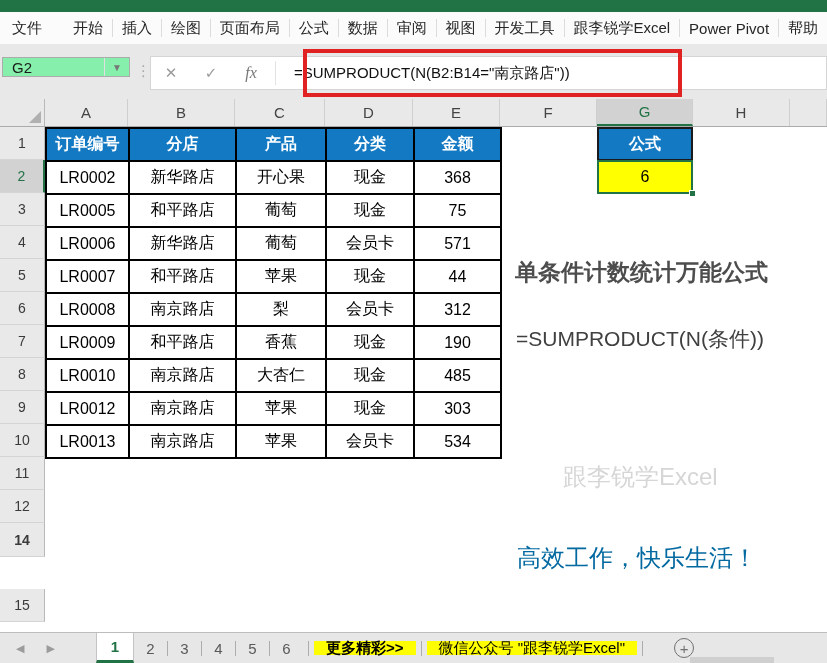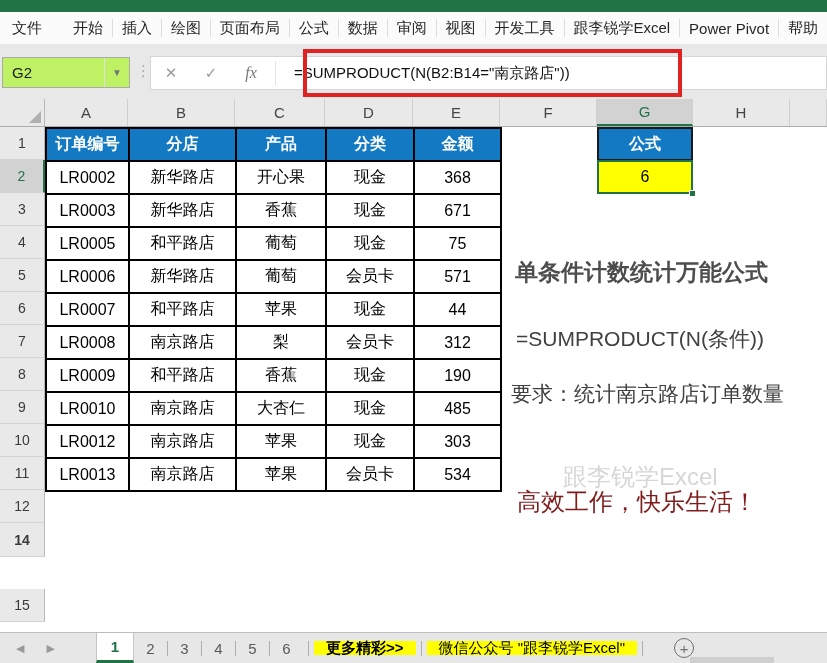--- a/index.html
+++ b/index.html
@@ -15,22 +15,22 @@
 
   
   .menubar{position:absolute;left:0;top:12px;width:827px;height:32px;background:#FBFBFB;
     display:flex;align-items:center;font-size:15px;color:var(--ink);}
   .menu-item{padding:0 9px;white-space:nowrap;cursor:default;}
   .menu-item:first-child{padding:0 14px 0 12px;margin-right:8px;}
   .menu-div{width:1px;height:18px;background:#DCDCDC;}
 
   
   .fbar{position:absolute;left:0;top:44px;width:827px;height:55px;background:var(--chrome);}
-  .namebox{position:absolute;left:2px;top:13px;width:128px;height:31px;background:#bef264;
-    border:1px solid #ABABAB;display:flex;align-items:center;font-size:15px;color:#1a1a1a;}
+  .namebox{position:absolute;left:2px;top:13px;width:128px;height:20px;background:#86efac;
+    border:1px solid #ABABAB;display:flex;align-items:flex-end;font-size:15px;color:#1a1a1a;}
   .namebox .nb-text{padding-left:9px;flex:1;}
   .namebox .nb-caret{color:#777;font-size:10px;padding-right:7px;border-left:1px solid #E0E0E0;
     height:100%;display:flex;align-items:center;padding-left:7px;}
   .dots{position:absolute;left:136px;top:18px;color:#ABABAB;font-size:15px;letter-spacing:-2px;}
   .fxzone{position:absolute;left:150px;top:12px;width:677px;height:34px;background:#fff;
     border:1px solid #D5D5D5;display:flex;align-items:center;}
   .fx-btn{width:40px;text-align:center;color:#9A9A9A;font-size:15px;}
   .fx-btn.fx{font-style:italic;font-family:"Liberation Serif",serif;color:#777;font-size:16px;}
   .fxzone .zone-div{width:1px;height:24px;background:#E3E3E3;margin:0 4px;}
   .formula-text{font-size:15px;color:#111;padding-left:14px;white-space:nowrap;}
@@ -67,21 +67,21 @@
     border:2px solid var(--green);color:#000;font-size:16px;
     display:flex;align-items:center;justify-content:center;}
   .g2 .handle{position:absolute;right:-5px;bottom:-5px;width:7px;height:7px;
     background:var(--green);border:1px solid #fff;}
 
   
   .anno-title{position:absolute;left:515px;top:257px;font-size:23px;font-weight:bold;color:#4D4D4D;white-space:nowrap;}
   .anno-formula{position:absolute;left:516px;top:325px;font-size:21px;color:#404040;white-space:nowrap;}
   .anno-req{position:absolute;left:511px;top:380px;font-size:21px;color:#404040;white-space:nowrap;}
   .wm1{position:absolute;left:563px;top:461px;font-size:24px;color:#D6D6D6;white-space:nowrap;}
-  .wm2{position:absolute;left:517px;top:486px;font-size:24px;color:#7f1d1d;white-space:nowrap;}
+  .wm2{position:absolute;left:517px;top:542px;font-size:24px;color:#0369a1;white-space:nowrap;}
 
   
   .tabbar{position:absolute;left:0;top:632px;width:827px;height:31px;background:#E7E7E7;
     border-top:1px solid #BDBDBD;display:flex;align-items:stretch;font-size:15px;color:#595959;}
   .nav{display:flex;align-items:center;gap:22px;padding:0 14px 0 16px;color:#9B9B9B;font-size:11px;width:96px;}
   .stab{display:flex;align-items:center;justify-content:center;width:33px;cursor:default;}
   .stab.active{width:38px;background:#fff;color:var(--green);font-weight:bold;
     border-left:1px solid #C4C4C4;border-right:1px solid #C4C4C4;border-bottom:3px solid var(--green);}
   .tab-div{width:1px;height:15px;background:#ADADAD;align-self:center;}
   .ytab{display:flex;align-items:center;background:var(--yellow);padding:0 12px;color:#000;
@@ -195,27 +195,20 @@
       </thead>
     <tbody>
         <tr>
           <td>LR0002</td>
           <td>新华路店</td>
           <td>开心果</td>
           <td>现金</td>
           <td>368</td>
         </tr>
         <tr>
-          <td>LR0003</td>
-          <td>新华路店</td>
-          <td>香蕉</td>
-          <td>现金</td>
-          <td>671</td>
-        </tr>
-        <tr>
           <td>LR0005</td>
           <td>和平路店</td>
           <td>葡萄</td>
           <td>现金</td>
           <td>75</td>
         </tr>
         <tr>
           <td>LR0006</td>
           <td>新华路店</td>
           <td>葡萄</td>
@@ -268,21 +261,20 @@
   </table>
 
   <div class="g1">公式</div>
   <div class="g2">
     <span>6</span>
     <span class="handle"></span>
   </div>
 
   <div class="anno-title">单条件计数统计万能公式</div>
   <div class="anno-formula">=SUMPRODUCT(N(条件))</div>
-  <div class="anno-req">要求：统计南京路店订单数量</div>
   <div class="wm1">跟李锐学Excel</div>
   <div class="wm2">高效工作，快乐生活！</div>
 
   <div class="tabbar">
     <div class="nav">
       <span>◀</span>
       <span>▶</span>
     </div>
     <span id="numtabs" style="display:flex;align-items:stretch;">
         <div class="stab active">1</div>

